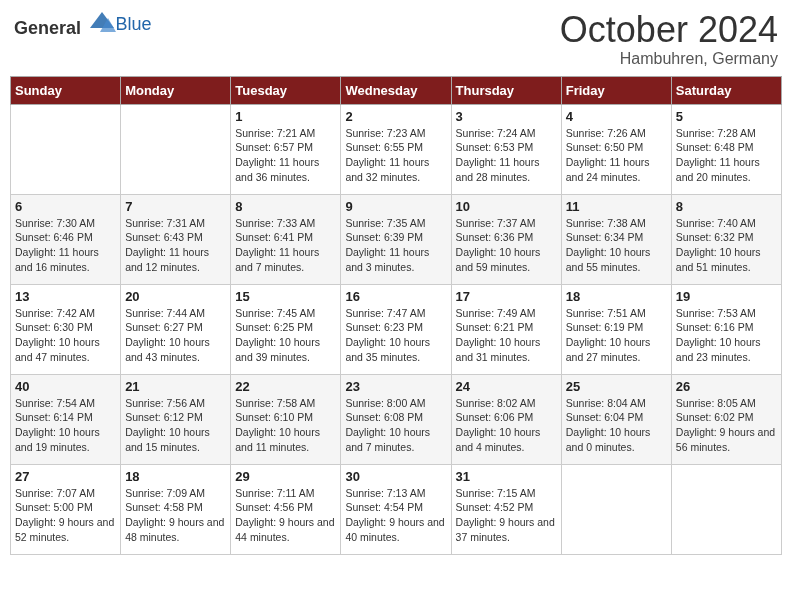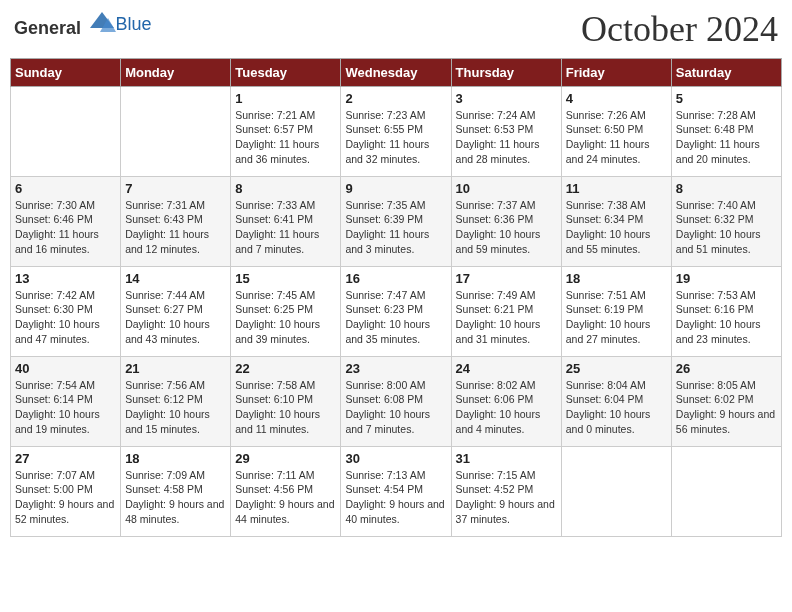--- a/index.html
+++ b/index.html
@@ -32,21 +32,20 @@
       font-weight: normal;
       color: #2266aa;
     }
     .logo-icon {
       width: 28px;
       height: 24px;
       margin-left: 2px;
     }
     .title-area {
       text-align: right;
-      font-family: Liberation Serif, serif;
     }
     .month-title {
       font-size: 36px;
       font-weight: normal;
       color: #333;
       line-height: 1.1;
     }
     .location-title {
       font-size: 16px;
       color: #555;
@@ -103,20 +102,21 @@
       <span class="logo-text-general">General</span>
       <svg class="logo-icon" viewBox="0 0 28 24">
         <polygon points="14,2 26,18 2,18" fill="#2266aa" opacity="0.85"></polygon>
         <polygon points="20,8 28,22 12,22" fill="#4488cc" opacity="0.7"></polygon>
       </svg>
     </div>
     <span class="logo-text-blue">Blue</span>
   </div>
   <div class="title-area">
     <div class="month-title">October 2024</div>
+    <div class="location-title">Hambuhren, Germany</div>
   </div>
 </div>
 
 <table>
   <thead>
     <tr>
     <th>Sunday</th>
         <th>Monday</th>
         <th>Tuesday</th>
         <th>Wednesday</th>
@@ -179,21 +179,21 @@
           <span class="day-num">8</span>
           <div class="cell-content">Sunrise: 7:40 AM<br>Sunset: 6:32 PM<br>Daylight: 10 hours and 51 minutes.</div>
         </td>
       </tr>
       <tr>
         <td>
           <span class="day-num">13</span>
           <div class="cell-content">Sunrise: 7:42 AM<br>Sunset: 6:30 PM<br>Daylight: 10 hours and 47 minutes.</div>
         </td>
         <td>
-          <span class="day-num">14</span>
+          <span class="day-num">20</span>
           <div class="cell-content">Sunrise: 7:44 AM<br>Sunset: 6:27 PM<br>Daylight: 10 hours and 43 minutes.</div>
         </td>
         <td>
           <span class="day-num">15</span>
           <div class="cell-content">Sunrise: 7:45 AM<br>Sunset: 6:25 PM<br>Daylight: 10 hours and 39 minutes.</div>
         </td>
         <td>
           <span class="day-num">16</span>
           <div class="cell-content">Sunrise: 7:47 AM<br>Sunset: 6:23 PM<br>Daylight: 10 hours and 35 minutes.</div>
         </td>

